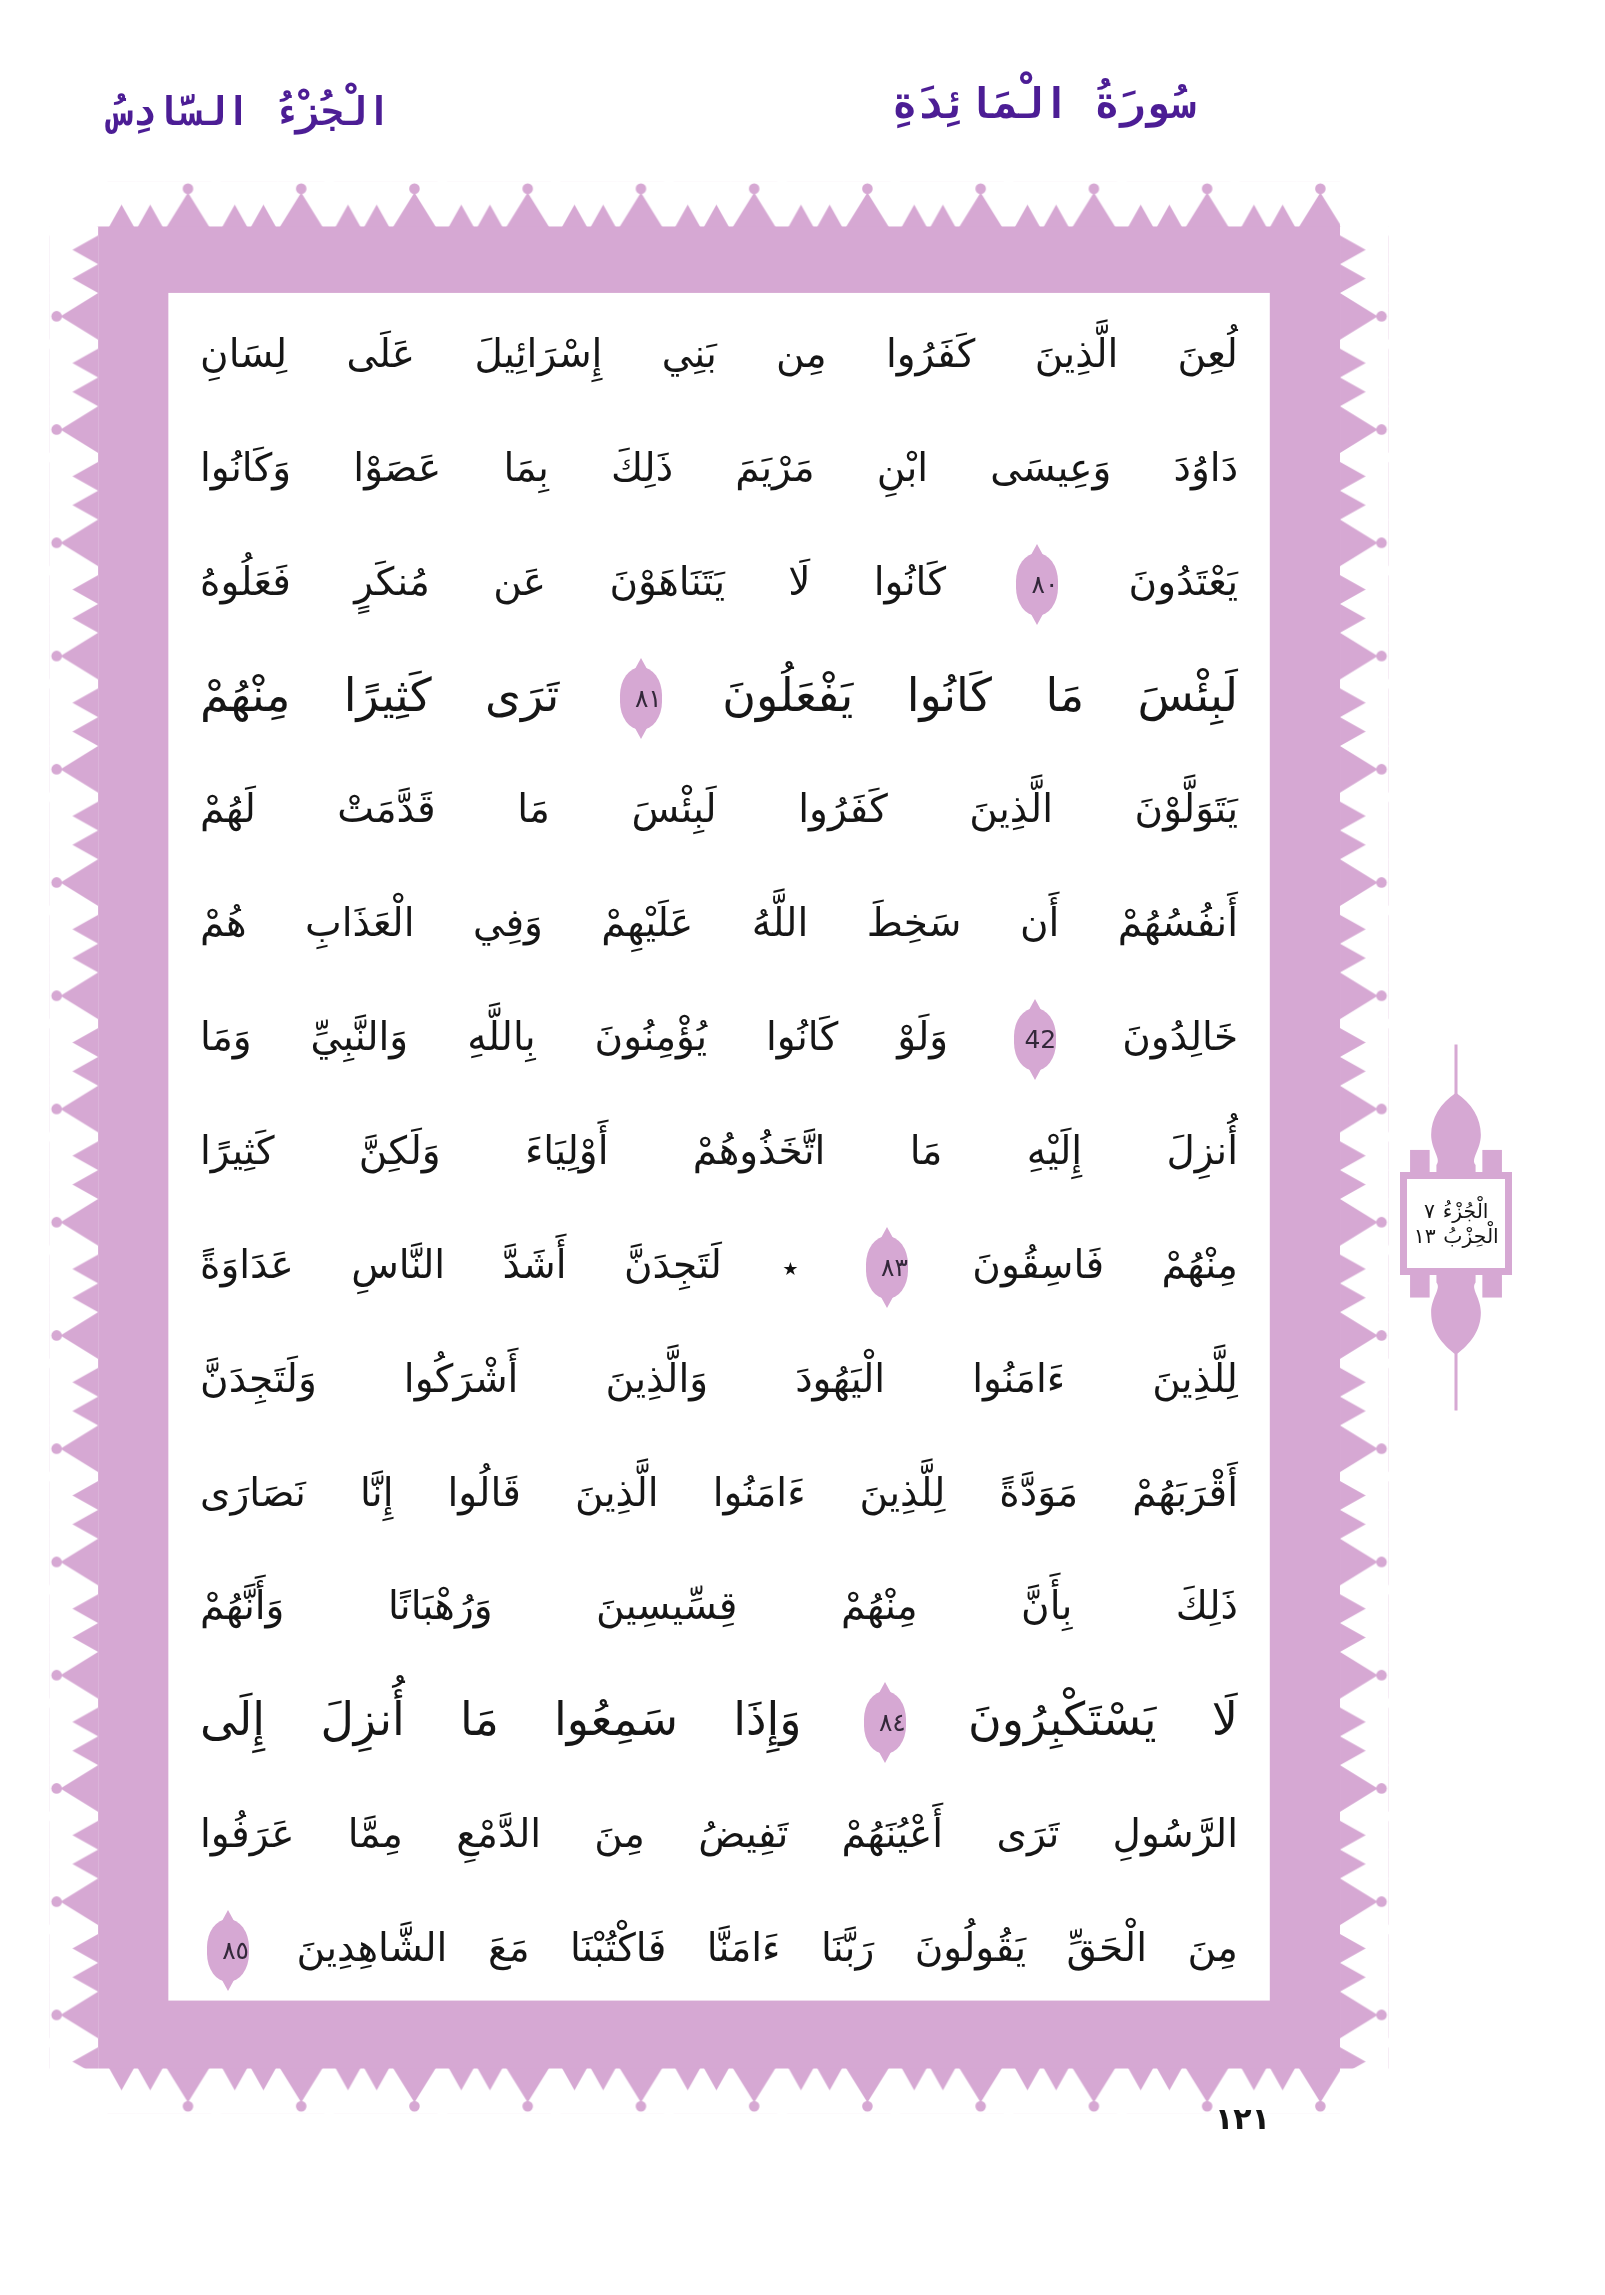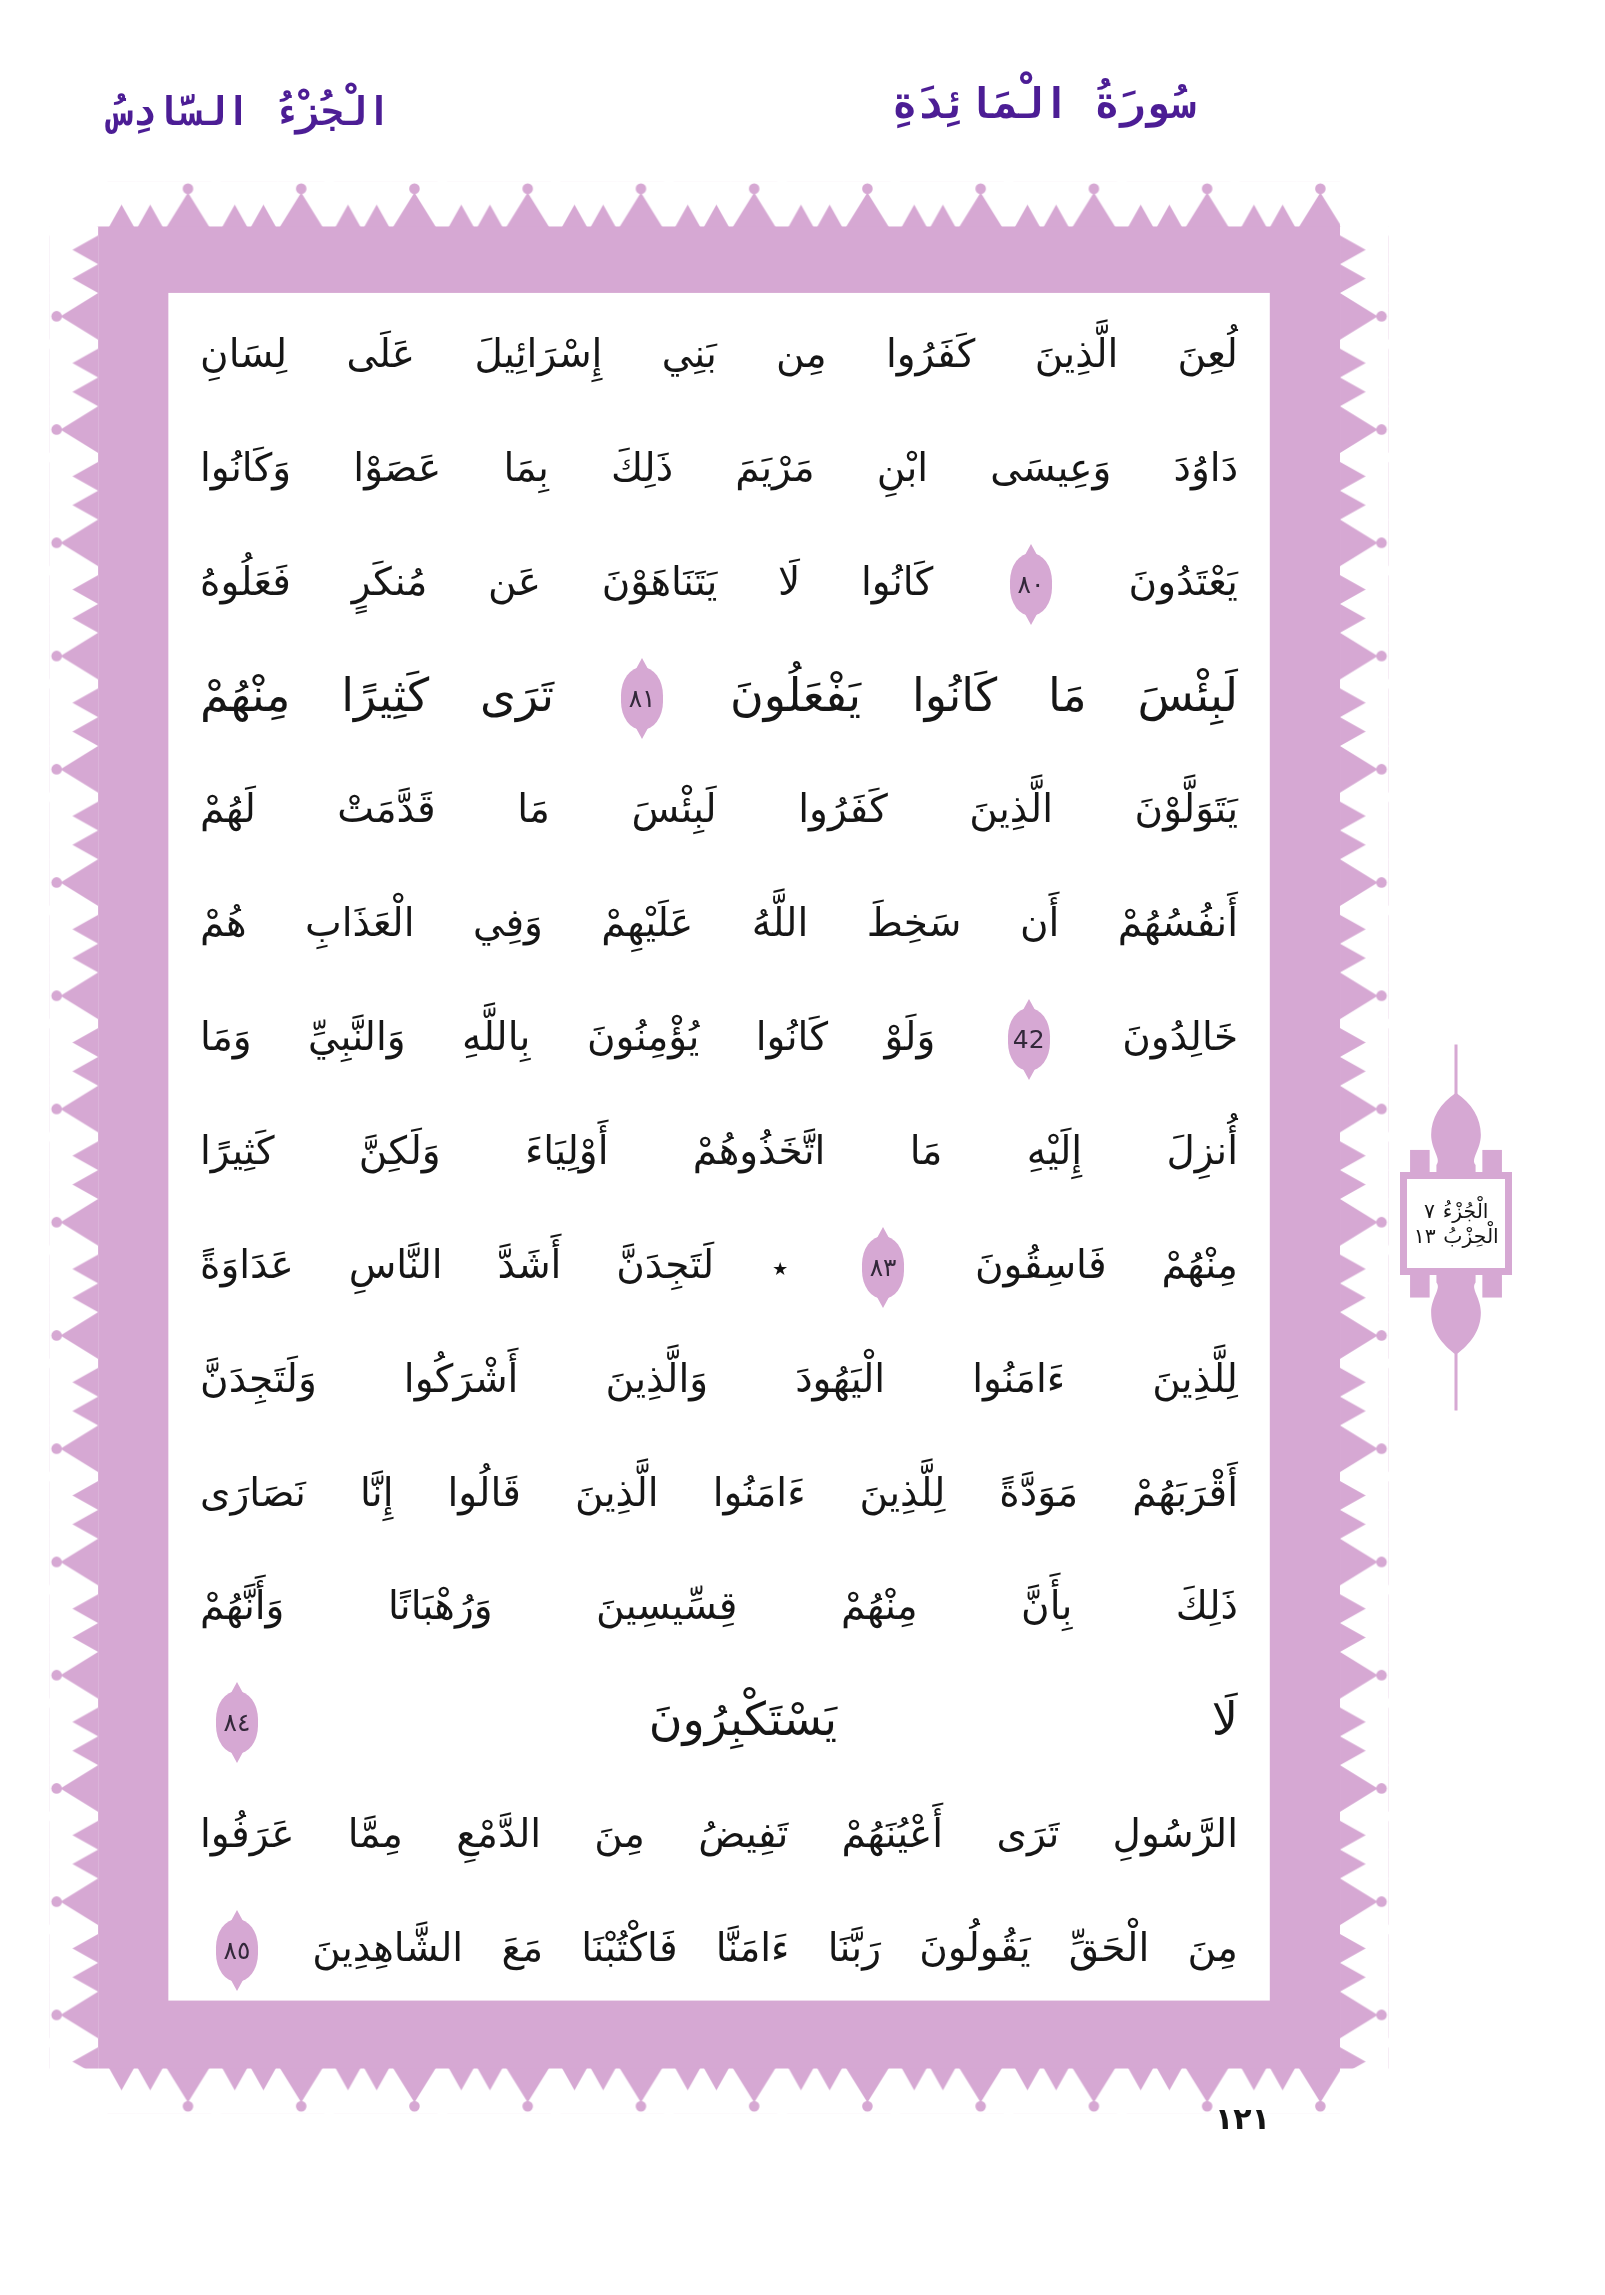--- a/index.html
+++ b/index.html
@@ -28,24 +28,24 @@
   .line{
     flex:1;direction:rtl;text-align:justify;text-align-last:justify;
     font-size:46px;line-height:113px;color:var(--ink);
     white-space:nowrap;overflow:hidden;padding:0 32px;
     font-family:"DejaVu Sans", sans-serif;
   }
   .line.tight{font-size:39px;}
   .w{display:inline;}
   
   .aya-marker{
-    position:relative;display:inline-flex;align-items:center;justify-content:center;
+    position:relative;display:inline-flex;align-items:center;justify-content:flex-start;
     width:42px;height:63px;background:var(--pink);
     border-radius:50% 50% 50% 50% / 45% 45% 45% 45%;
-    vertical-align:middle;margin:0 16px;
+    vertical-align:middle;margin:0 7px;
   }
   .aya-marker::before{
     content:"";position:absolute;top:-9px;left:50%;transform:translateX(-50%);
     border-left:6.8px solid transparent;border-right:6.8px solid transparent;
     border-bottom:11.3px solid var(--pink);
   }
   .aya-marker::after{
     content:"";position:absolute;bottom:-9px;left:50%;transform:translateX(-50%);
     border-left:6.8px solid transparent;border-right:6.8px solid transparent;
     border-top:11.3px solid var(--pink);
@@ -130,21 +130,21 @@
       </span> <span class="w">وَلَوْ كَانُوا يُؤْمِنُونَ بِاللَّهِ وَالنَّبِيِّ وَمَا</span> </div>
     <div class="line tight"><span class="w">أُنزِلَ إِلَيْهِ مَا اتَّخَذُوهُمْ أَوْلِيَاءَ وَلَكِنَّ كَثِيرًا</span> </div>
     <div class="line tight"><span class="w">مِنْهُمْ فَاسِقُونَ</span> <span class="aya-marker">
         <span class="aya-num">٨٣</span>
       </span> <span class="hizb-star">٭</span> <span class="w">لَتَجِدَنَّ أَشَدَّ النَّاسِ عَدَاوَةً</span> </div>
     <div class="line tight"><span class="w">لِلَّذِينَ ءَامَنُوا الْيَهُودَ وَالَّذِينَ أَشْرَكُوا وَلَتَجِدَنَّ</span> </div>
     <div class="line tight"><span class="w">أَقْرَبَهُمْ مَوَدَّةً لِلَّذِينَ ءَامَنُوا الَّذِينَ قَالُوا إِنَّا نَصَارَى</span> </div>
     <div class="line tight"><span class="w">ذَلِكَ بِأَنَّ مِنْهُمْ قِسِّيسِينَ وَرُهْبَانًا وَأَنَّهُمْ</span> </div>
     <div class="line"><span class="w">لَا يَسْتَكْبِرُونَ</span> <span class="aya-marker">
         <span class="aya-num">٨٤</span>
-      </span>  </div>
+      </span> <span class="w">وَإِذَا سَمِعُوا مَا أُنزِلَ إِلَى</span> </div>
     <div class="line tight"><span class="w">الرَّسُولِ تَرَى أَعْيُنَهُمْ تَفِيضُ مِنَ الدَّمْعِ مِمَّا عَرَفُوا</span> </div>
     <div class="line tight"><span class="w">مِنَ الْحَقِّ يَقُولُونَ رَبَّنَا ءَامَنَّا فَاكْتُبْنَا مَعَ الشَّاهِدِينَ</span> <span class="aya-marker">
         <span class="aya-num">٨٥</span>
       </span> </div>
   </div>
 
 <div id="side-ornament">
   <svg viewBox="0 0 162 486" xmlns="http://www.w3.org/2000/svg">
     <rect x="79" y="0" width="4" height="72" fill="#D6A8D3"></rect>
     <path d="M81,64 C60,78 48,98 48,120 C48,140 62,152 55,160 L55,172 L107,172 L107,160 C100,152 114,140 114,120 C114,98 102,78 81,64 Z" fill="#D6A8D3"></path>

